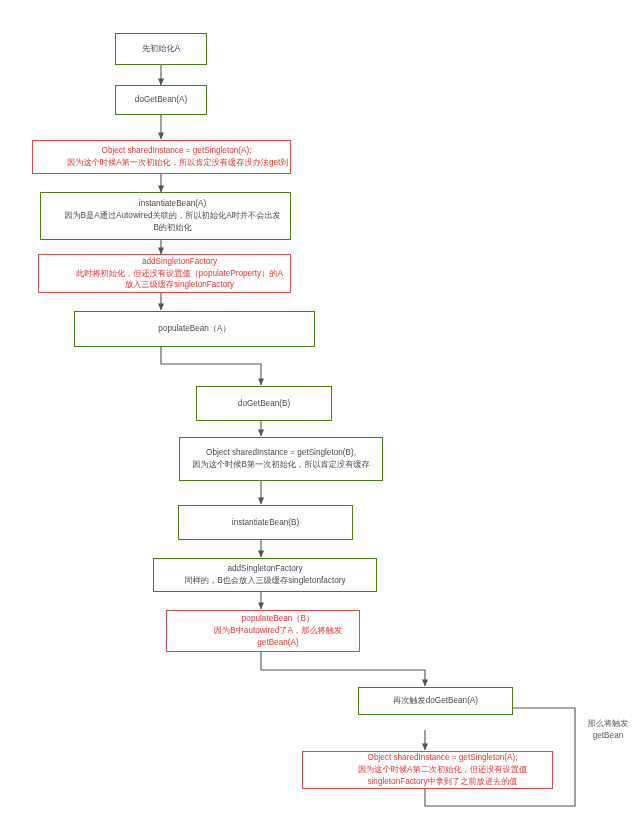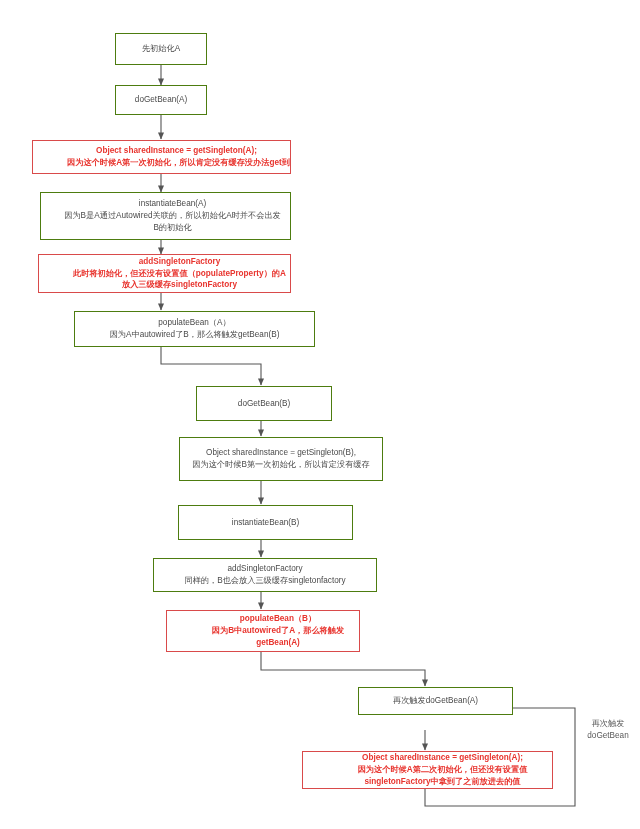--- a/index.html
+++ b/index.html
@@ -28,21 +28,21 @@
     justify-content: center;
     text-align: center;
     line-height: 1.45;
     color: #4a4a4a;
     font-size: 8.2px;
     padding: 2px 4px;
   }
   .node.red {
     border-color: #d94a4a;
     color: #e8342e;
-    font-weight: bold;
+    font-weight: normal;
     padding-left: 34px;
   }
   .node .line {
     display: block;
     width: 100%;
     white-space: nowrap;
   }
   svg.wires {
     position: absolute;
     left: 0;
@@ -121,21 +121,20 @@
   </div>
 
   <div class="node red" style="left:38px; top:254px; width:253px; height:39px;">
     <span class="line">addSingletonFactory</span>
     <span class="line">此时将初始化，但还没有设置值（populateProperty）的A</span>
     <span class="line">放入三级缓存singletonFactory</span>
   </div>
 
   <div class="node" style="left:50px; top:311px; width:241px; height:36px;margin-left:24px;">
     <span class="line">populateBean（A）</span>
-    <span class="line">因为A中autowired了B，那么将触发getBean(B)</span>
   </div>
 
   <div class="node" style="left:196px; top:386px; width:136px; height:35px;">
     <span class="line">doGetBean(B)</span>
   </div>
 
   <div class="node" style="left:179px; top:437px; width:204px; height:44px;">
     <span class="line">Object sharedInstance = getSingleton(B),</span>
     <span class="line">因为这个时候B第一次初始化，所以肯定没有缓存</span>
   </div>
@@ -158,15 +157,15 @@
   <div class="node" style="left:350px; top:687px; width:155px; height:28px;margin-left:8px;">
     <span class="line">再次触发doGetBean(A)</span>
   </div>
 
   <div class="node red" style="left:302px; top:751px; width:251px; height:38px;">
     <span class="line">Object sharedInstance = getSingleton(A);</span>
     <span class="line">因为这个时候A第二次初始化，但还没有设置值</span>
     <span class="line">singletonFactory中拿到了之前放进去的值</span>
   </div>
 
-  <div class="sidenote" style="left:578px; top:718px;">再次触发doGetBean</div>
+  <div class="sidenote" style="left:578px; top:718px;">那么将触发getBean</div>
 
 </div>
 
 </body></html>

